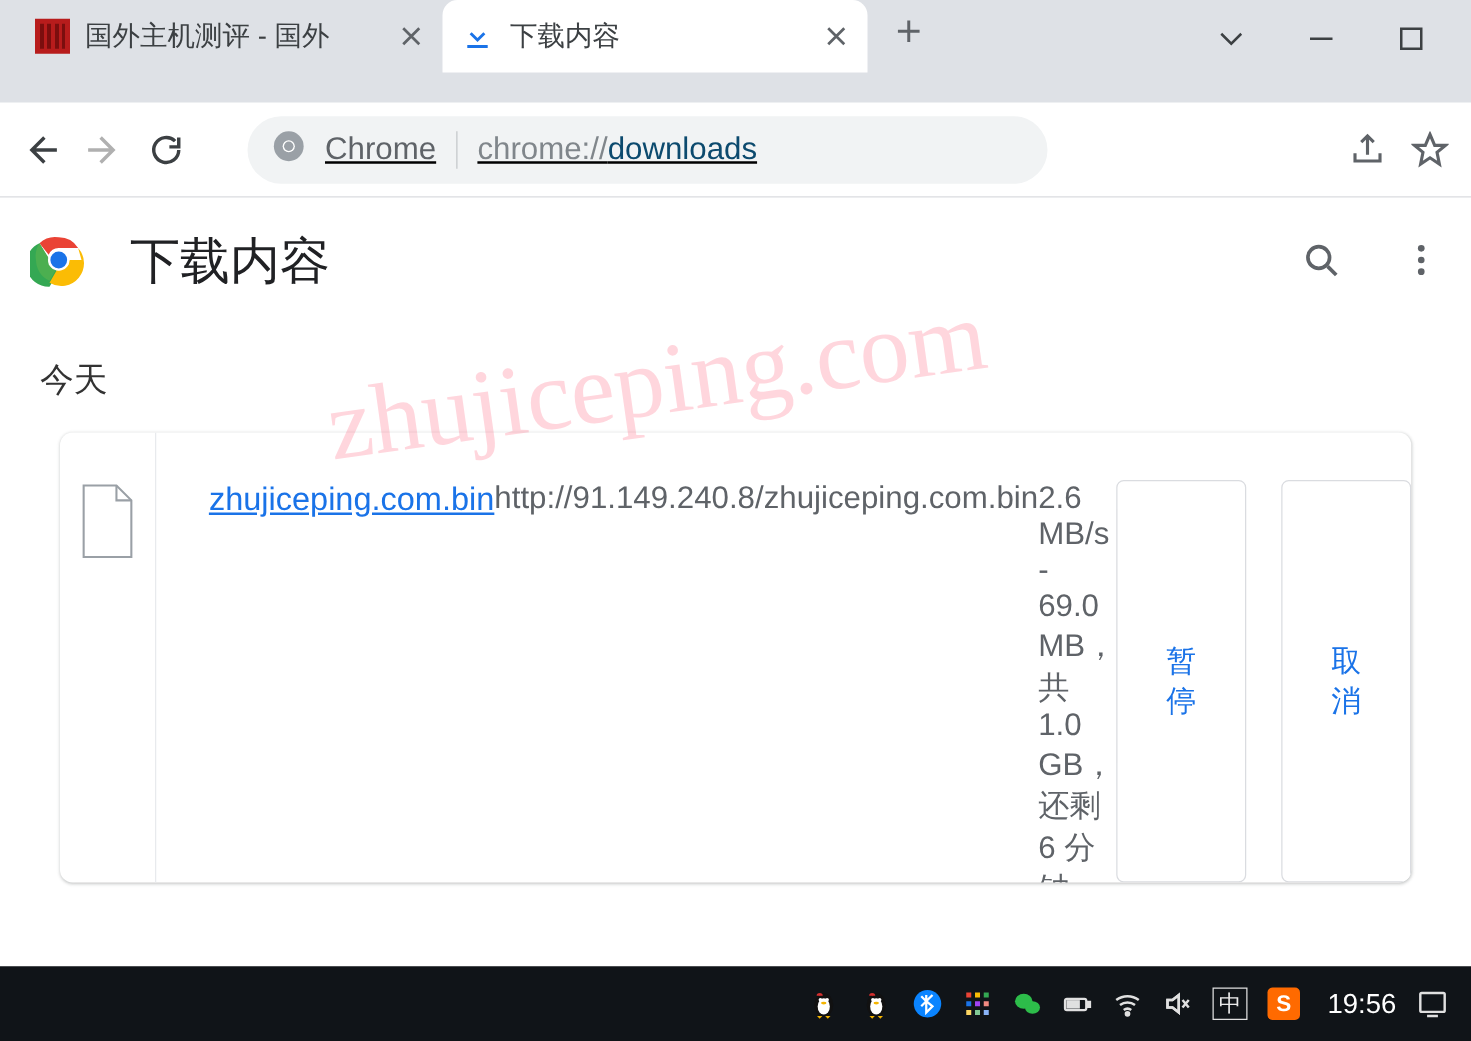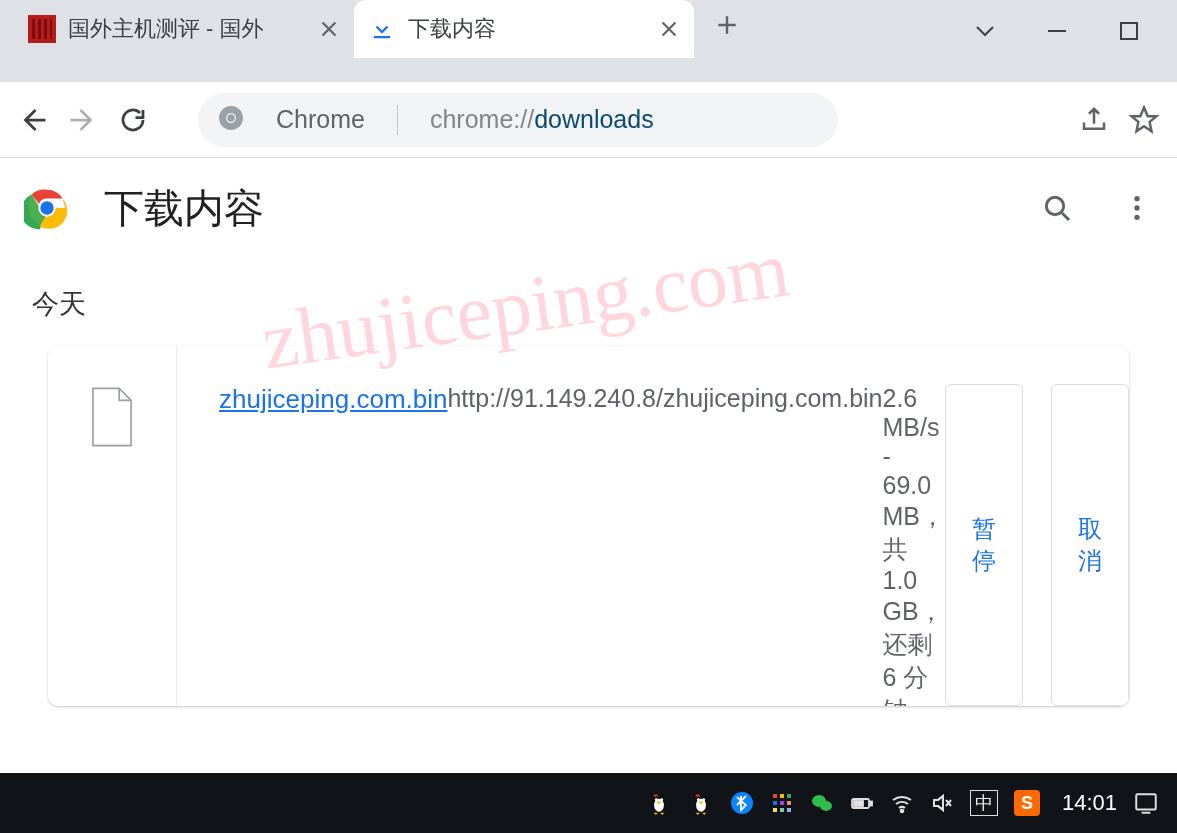--- a/index.html
+++ b/index.html
@@ -14,21 +14,21 @@
   .tab .title { white-space: nowrap; overflow: hidden; text-overflow: ellipsis; flex: 1; }
   .tab .close { width: 22px; height: 22px; color: #5f6368; flex-shrink: 0; }
   .newtab { width: 50px; height: 50px; display: flex; align-items: center; justify-content: center; color: #5f6368; margin-bottom: 4px; margin-left: 8px; }
   .win-controls { position: absolute; right: 0; top: 0; height: 62px; display: flex; align-items: center; gap: 48px; padding-right: 36px; color: #3c4043; }
   .win-controls .wc { width: 24px; height: 24px; }
 
   
   .toolbar { height: 76px; background: #fff; display: flex; align-items: center; padding: 0 18px; gap: 20px; border-bottom: 1px solid #dadce0; }
   .nav-icon { width: 30px; height: 30px; color: #5f6368; }
   .nav-icon.disabled { color: #b0b0b0; }
-  .omnibox { flex: 1; max-width: 640px; height: 54px; background: #f1f3f4; border-radius: 27px; display: flex; align-items: center; padding: 0 20px; gap: 32px; margin-left: 30px; }
+  .omnibox { flex: 1; max-width: 640px; height: 54px; background: #f1f3f4; border-radius: 27px; display: flex; align-items: center; padding: 0 20px; gap: 16px; margin-left: 30px; text-decoration: underline; }
   .omni-chrome-label { font-size: 25px; color: #5f6368; }
   .omni-sep { width: 1px; height: 30px; background: #c4c7c9; }
   .omni-url { font-size: 25px; color: #80868b; }
   .omni-url .strong { color: #0c4a6e; }
   .share-icon, .star-icon { width: 30px; height: 30px; color: #5f6368; }
 
   
   .dl-header { height: 100px; display: flex; align-items: center; padding: 0 24px; gap: 34px; }
   .dl-title { font-size: 40px; color: #202124; font-weight: 400; }
   .dl-header-right { margin-left: auto; display: flex; align-items: center; gap: 48px; color: #5f6368; }
@@ -42,21 +42,21 @@
   .card { margin: 0 48px 0 48px; background: #fff; border-radius: 10px; box-shadow: 0 1px 3px rgba(60,64,67,.2), 0 1px 2px rgba(60,64,67,.1); display: flex; height: 360px; overflow: hidden; }
   .card-left { width: 166px; display: flex; align-items: flex-start; justify-content: center; padding-top: 40px; border-right: 1px solid #e8eaed; }
   .file-icon { width: 48px; height: 62px; }
   .card-body { flex: 1; padding: 38px 0 0 42px; display: flex; flex-direction: row; }
   .filename { color: #1a73e8; font-size: 26px; margin-bottom: 22px; }
   .fileurl { color: #5f6368; font-size: 25px; }
   .progress-text { color: #5f6368; font-size: 25px; margin-bottom: 30px; }
   .progress-bar { height: 8px; background: #e8eaed; position: relative; margin-bottom: 40px; margin-right: 0; }
   .progress-fill { height: 100%; background: #1a73e8; width: 7%; }
   .actions { display: flex; gap: 28px; }
-  .btn { border: 1px solid #dadce0; background: #fff; color: #1a73e8; font-size: 24px; padding: 10px 26px; border-radius: 6px; cursor: pointer; font-family: inherit; }
+  .btn { border: 1px solid #dadce0; background: #fff; color: #1a73e8; font-size: 24px; padding: 10px 39px; border-radius: 6px; cursor: pointer; font-family: inherit; }
 
   
   .chrome-logo { width: 46px; height: 46px; }
 
   
   .red-fav { width: 28px; height: 28px; background: #b71c1c; display: inline-block; position: relative; }
   .red-fav::after { content: ""; position: absolute; inset: 4px; background: repeating-linear-gradient(90deg,#7b0e0e 0 3px,#b71c1c 3px 6px); }
 
   
   .dl-tab-icon { width: 26px; height: 26px; position: relative; }
@@ -274,21 +274,21 @@
     </span>
     <span class="ticon">
       <svg viewBox="0 0 24 24" fill="none" stroke="currentColor" stroke-width="2">
           <path d="M4 9v6h4l5 4V5L8 9H4z" fill="currentColor" fill-opacity="0"></path>
           <path d="M4 9v6h4l5 4V5L8 9H4z"></path>
           <path d="M16 9l5 6M21 9l-5 6"></path>
         </svg>
     </span>
     <span class="ime-box">中</span>
     <span class="sogou">S</span>
-    <span class="clock">14:01</span>
+    <span class="clock">19:56</span>
     <span class="notif">
       <svg viewBox="0 0 24 24" fill="none" stroke="#e0e0e0" stroke-width="1.8">
           <rect x="3" y="4" width="18" height="14" rx="1"></rect>
           <path d="M8 21h8"></path>
         </svg>
     </span>
   </div>
 </div>
 
 </body></html>

